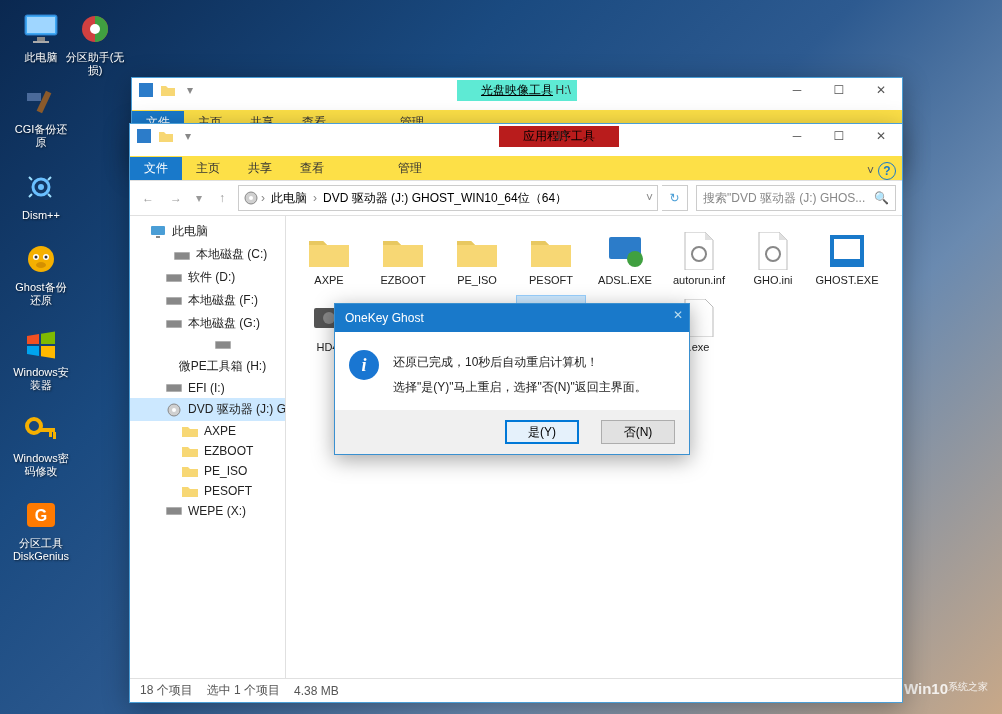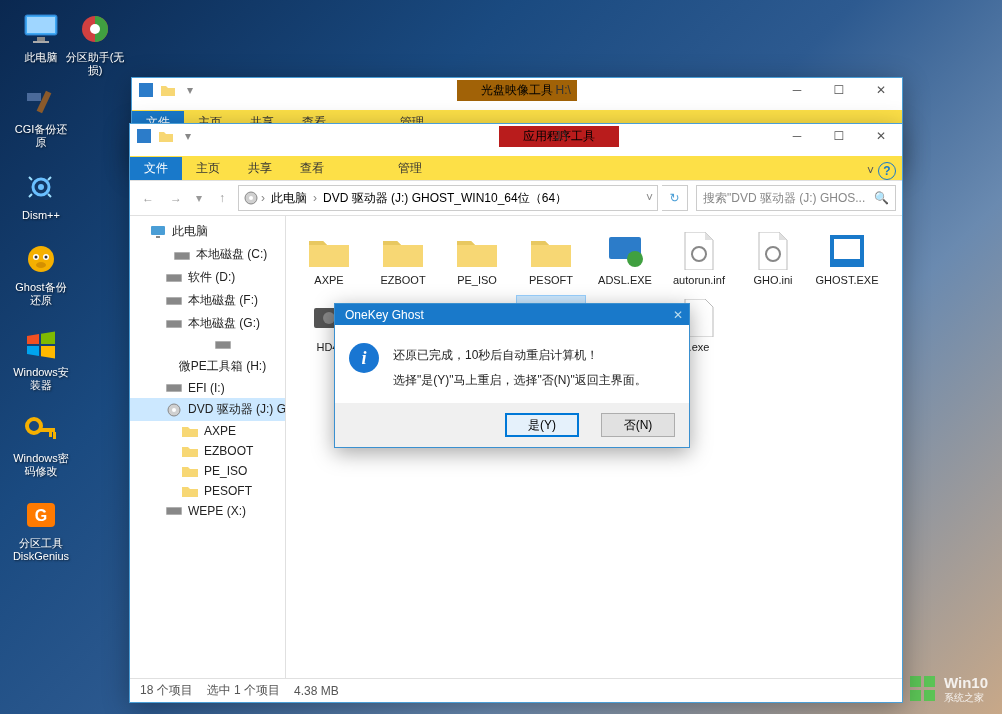--- a/index.html
+++ b/index.html
@@ -15,21 +15,21 @@
 .desktop-col2 { position: absolute; top: 10px; left: 64px; display: flex; flex-direction: column; gap: 18px; }
 
 
 .window { position: absolute; background: #fff; border: 1px solid #4a9ed6; box-shadow: 0 5px 25px rgba(0,0,0,.3); }
 .window-back { top: 77px; left: 131px; width: 772px; height: 92px; z-index: 1; }
 .window-front { top: 123px; left: 129px; width: 774px; height: 580px; z-index: 2; display: flex; flex-direction: column; }
 
 .titlebar { height: 24px; background: #fff; display: flex; align-items: center; padding: 0 3px; position: relative; }
 .qat-icon { width: 18px; height: 18px; margin: 0 2px; display: flex; align-items: center; justify-content: center; }
 .title-context { position: absolute; left: 50%; transform: translateX(-50%); padding: 2px 24px; font-size: 12px; }
-.ctx-orange { background: #a16207; }
+.ctx-orange { background: #5eead4; text-decoration: underline; }
 .ctx-pink { background: #b91c1c; margin-left: 43px; }
 .title-path { position: absolute; left: 55%; font-size: 12px; color: #333; }
 .win-controls { position: absolute; right: 0; display: flex; }
 .win-btn { width: 42px; height: 24px; display: flex; align-items: center; justify-content: center; color: #555; }
 
 .ribbon-tabs { height: 24px; display: flex; align-items: flex-end; background: #fde047; margin-top: 8px; }
 .rtab { padding: 3px 14px; font-size: 12px; color: #333; }
 .rtab.file { background: #1979ca; color: #fff; }
 .rtab-end { margin-left: auto; display: flex; align-items: center; padding-right: 6px; gap: 4px; }
 
@@ -56,33 +56,33 @@
 .file-grid { flex: 1; padding: 12px 8px; display: flex; flex-wrap: wrap; align-content: flex-start; gap: 4px; }
 .file-item { width: 70px; display: flex; flex-direction: column; align-items: center; gap: 4px; padding: 4px 2px; cursor: pointer; }
 .file-item.selected { background: #cce8ff; border: 1px solid #99d1ff; }
 .file-icon { width: 44px; height: 38px; display: flex; align-items: center; justify-content: center; }
 .file-label { font-size: 11px; text-align: center; line-height: 1.2; word-break: break-all; color: #222; }
 
 .status-bar { height: 24px; border-top: 1px solid #e0e0e0; display: flex; align-items: center; padding: 0 10px; gap: 14px; font-size: 12px; color: #555; }
 
 
 .dialog { position: absolute; top: 303px; left: 334px; width: 356px; z-index: 10; background: #fff; border: 1px solid #3a90d0; box-shadow: 0 5px 20px rgba(0,0,0,.35); }
-.dlg-title { height: 21px; background: #1979ca; color: #fff; font-size: 12px; display: flex; align-items: center; padding: 0 10px; position: relative; }
+.dlg-title { height: 28px; background: #1979ca; color: #fff; font-size: 12px; display: flex; align-items: center; padding: 0 10px; position: relative; }
 .dlg-close { position: absolute; right: 6px; top: 4px; color: #bde; }
 .dlg-body { padding: 18px 14px 10px; display: flex; gap: 14px; background: #fff; }
 .dlg-icon { width: 30px; height: 30px; border-radius: 50%; background: #1976d2; color: #fff; display: flex; align-items: center; justify-content: center; font-weight: bold; font-size: 18px; flex-shrink: 0; font-style: italic; font-family: Georgia, serif; }
 .dlg-text { font-size: 12px; line-height: 2.1; color: #222; }
 .dlg-buttons { background: #f0f0f0; padding: 10px 14px; display: flex; justify-content: flex-end; gap: 22px; }
 .dlg-btn { min-width: 74px; height: 24px; border: 1px solid #adadad; background: #e1e1e1; font-size: 12px; cursor: pointer; }
 .dlg-btn.primary { border: 2px solid #0078d7; background: #e5f1fb; }
 
 
 .watermark { position: absolute; bottom: 10px; right: 14px; display: flex; align-items: center; gap: 6px; color: #fff; opacity: .85; }
 .wm-logo { width: 30px; height: 30px; }
-.wm-text { display: flex; flex-direction: column; line-height: 1.1; }
+.wm-text { display: flex; flex-direction: row; line-height: 1.1; }
 .wm-text span:first-child { font-size: 15px; font-weight: 600; }
 .wm-text span:last-child { font-size: 10px; }
 
 
 svg { display: block; }
 </style>
 </head>
 <body>
 
 <div class="desktop-icons">

